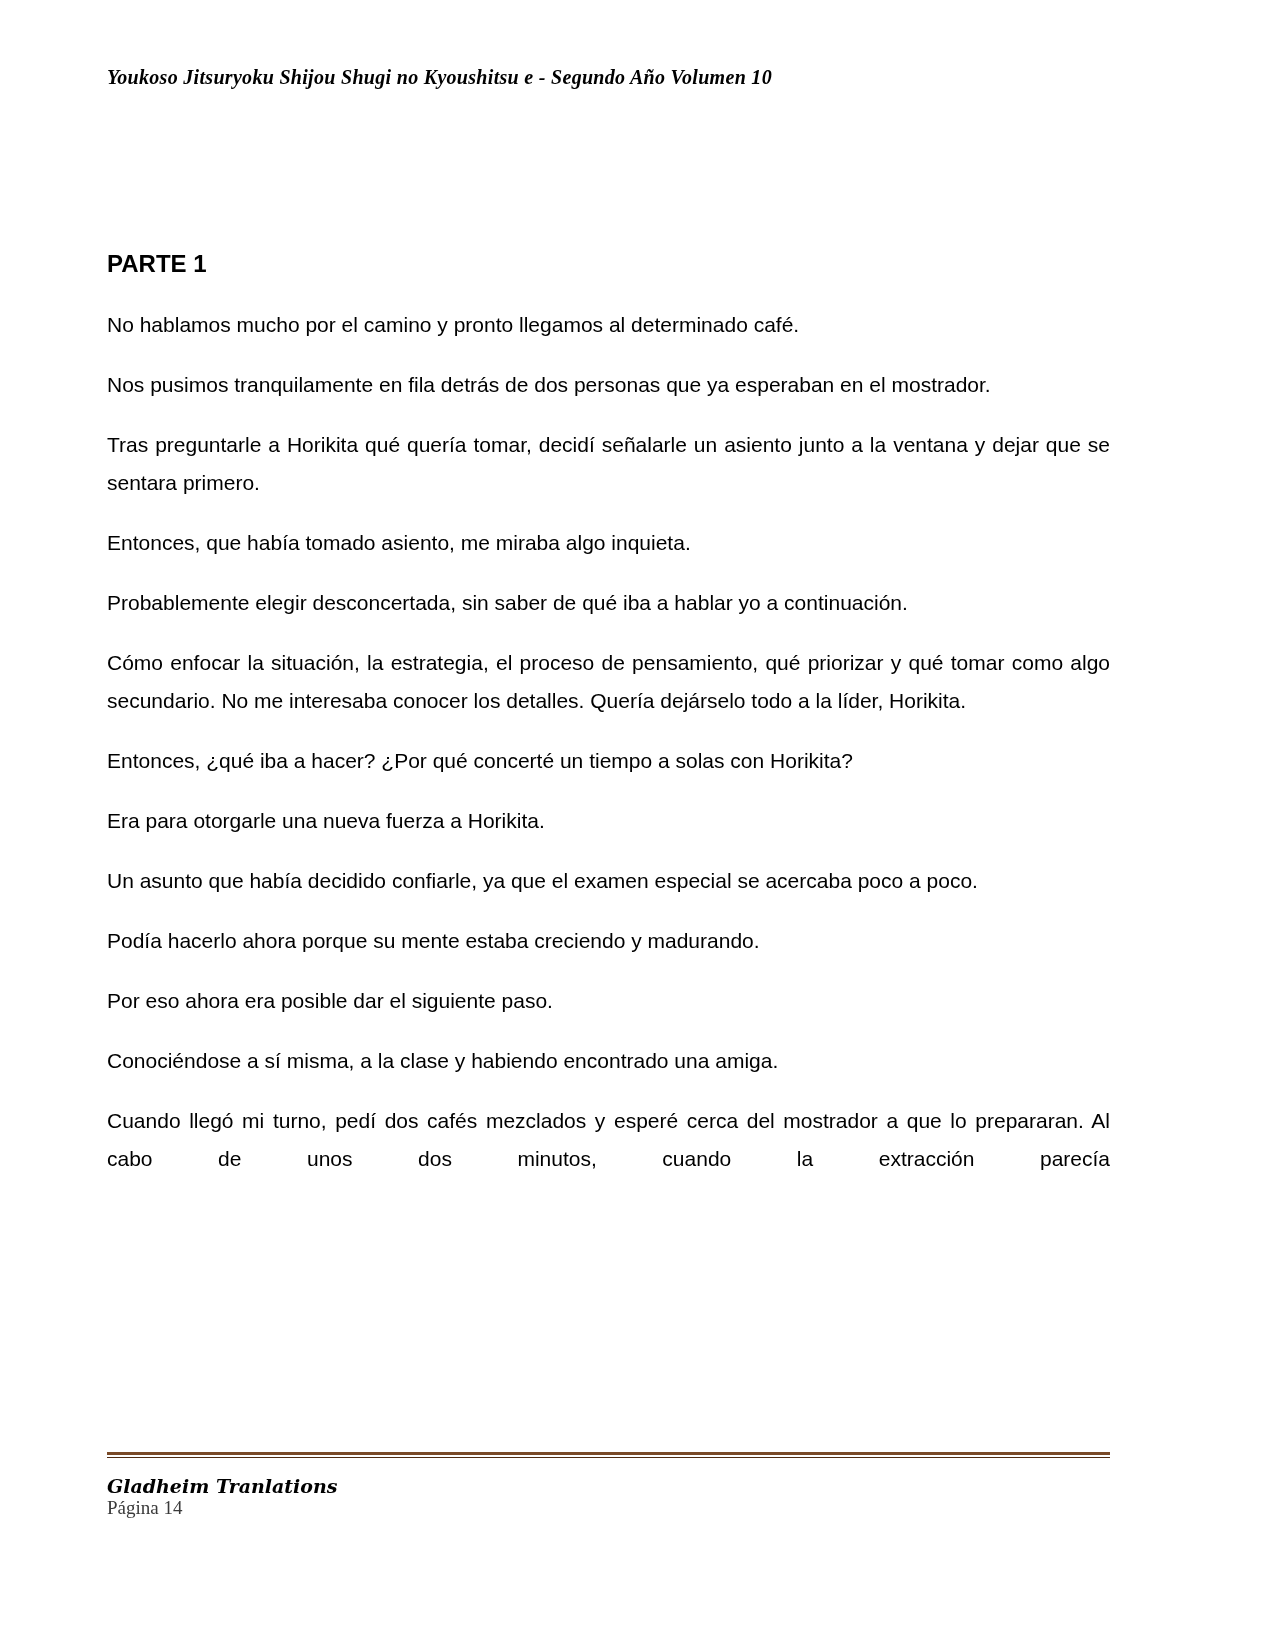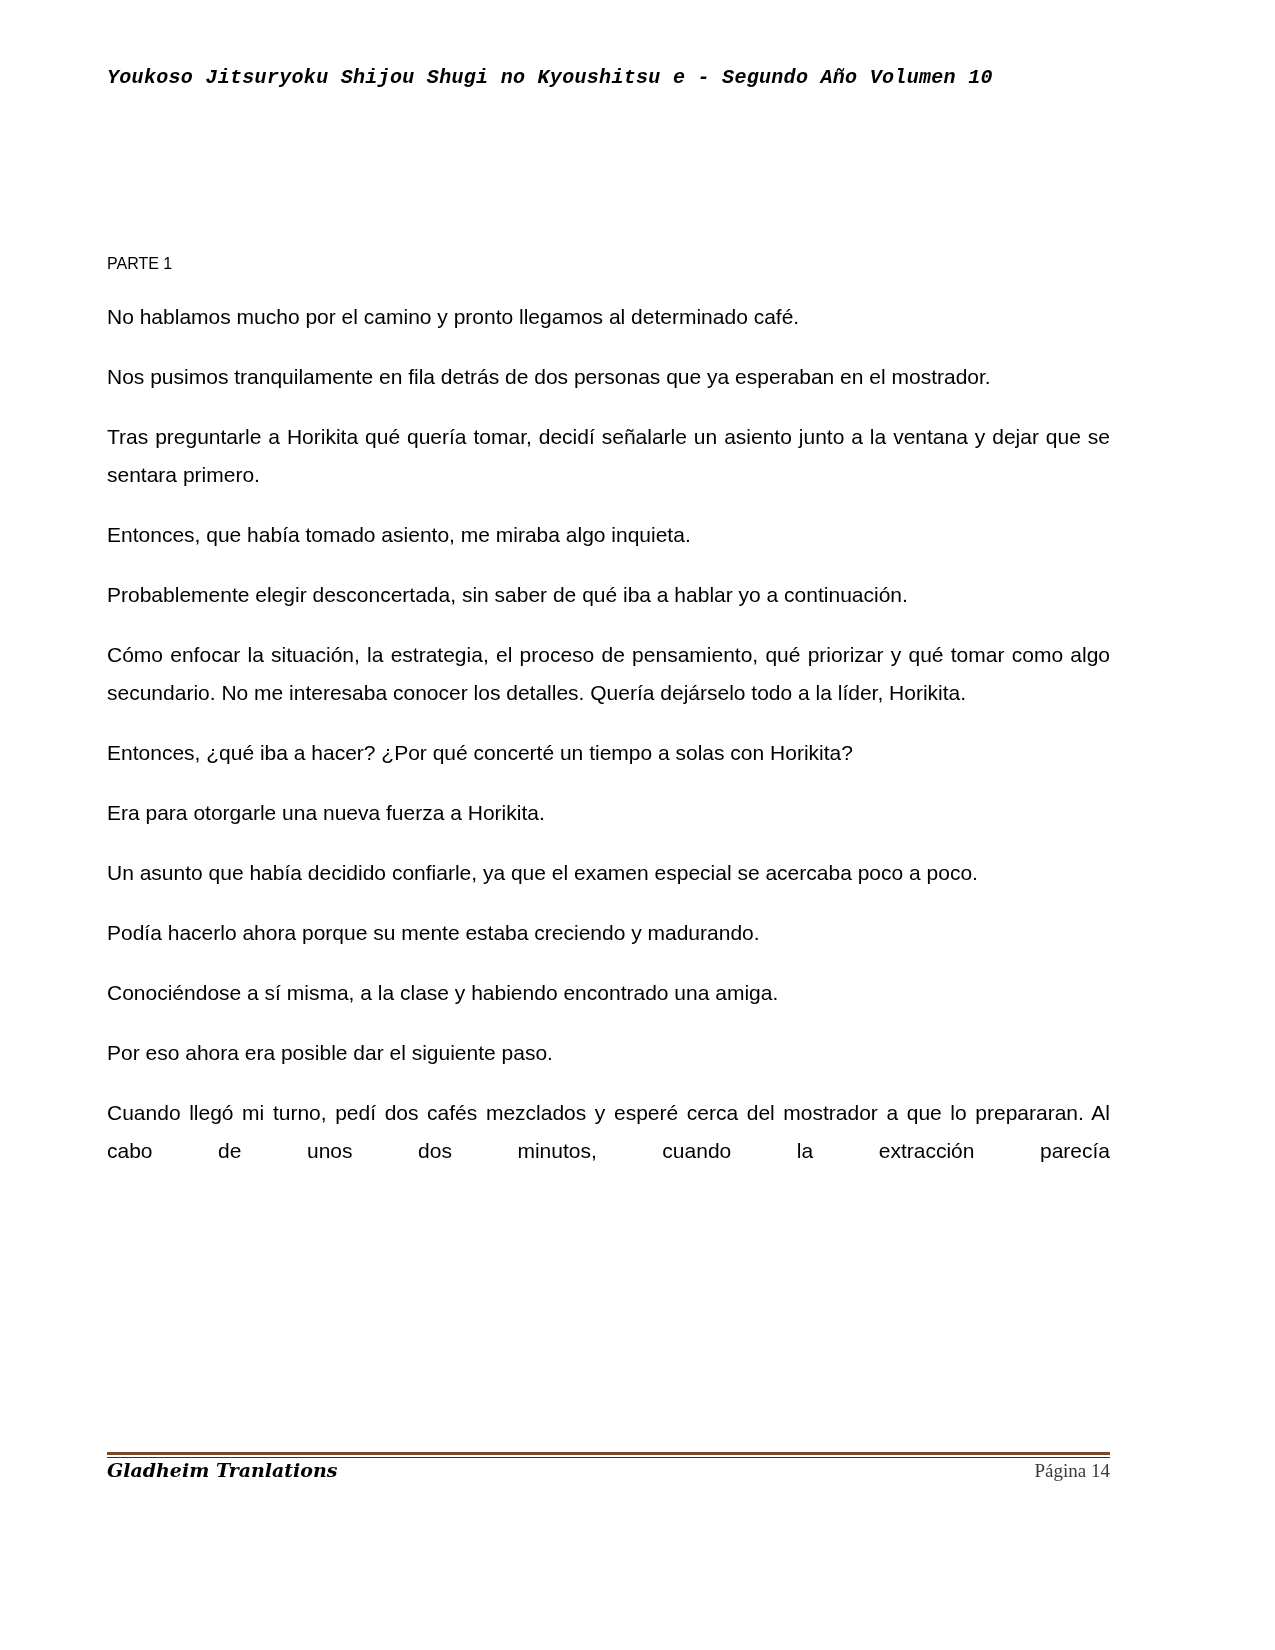--- a/index.html
+++ b/index.html
@@ -17,40 +17,40 @@
     color: #000000;
     box-sizing: border-box;
   }
   .header {
     position: absolute;
     top: 66px;
     left: 107px;
     right: 160px;
   }
   .header-title {
-    font-family: Liberation Mono, monospace;
+    font-family: Liberation Serif, serif;
     font-weight: 700;
     font-style: italic;
     font-size: 20px;
     letter-spacing: 0.3px;
     color: #000000;
     white-space: nowrap;
   }
   .content {
     position: absolute;
     top: 250px;
     left: 107px;
     width: 1003px;
   }
   .section-title {
     font-family: "Liberation Sans", sans-serif;
-    font-size: 16px;
-    font-weight: 400;
+    font-size: 24px;
+    font-weight: 700;
     line-height: 28px;
-    margin: 0 0 20px 0;
+    margin: 0 0 28px 0;
     color: #000000;
   }
   .para {
     font-size: 21px;
     line-height: 38px;
     margin: 12px 0 22px 0;
     text-align: justify;
     color: #000000;
   }
   .para.justify-last {
@@ -64,21 +64,22 @@
   }
   .footer-rule {
     height: 2px;
     border-top: 3px solid #7a4a28;
     border-bottom: 1px solid #4f2a12;
   }
   .footer-row {
     display: flex;
     justify-content: space-between;
     align-items: baseline;
-    margin-top: 1px;
+    margin-top: 17px;
+    flex-direction: column;
   }
   .footer-left {
     font-family: "DejaVu Serif", serif;
     font-weight: 700;
     font-style: italic;
     font-size: 19px;
     color: #000000;
   }
   .footer-right {
     font-family: Liberation Serif, serif;
@@ -100,22 +101,22 @@
     <p class="para">No hablamos mucho por el camino y pronto llegamos al determinado café.</p>
     <p class="para">Nos pusimos tranquilamente en fila detrás de dos personas que ya esperaban en el mostrador.</p>
     <p class="para">Tras preguntarle a Horikita qué quería tomar, decidí señalarle un asiento junto a la ventana y dejar que se sentara primero.</p>
     <p class="para">Entonces, que había tomado asiento, me miraba algo inquieta.</p>
     <p class="para">Probablemente elegir desconcertada, sin saber de qué iba a hablar yo a continuación.</p>
     <p class="para">Cómo enfocar la situación, la estrategia, el proceso de pensamiento, qué priorizar y qué tomar como algo secundario. No me interesaba conocer los detalles. Quería dejárselo todo a la líder, Horikita.</p>
     <p class="para">Entonces, ¿qué iba a hacer? ¿Por qué concerté un tiempo a solas con Horikita?</p>
     <p class="para">Era para otorgarle una nueva fuerza a Horikita.</p>
     <p class="para">Un asunto que había decidido confiarle, ya que el examen especial se acercaba poco a poco.</p>
     <p class="para">Podía hacerlo ahora porque su mente estaba creciendo y madurando.</p>
+    <p class="para">Por eso ahora era posible dar el siguiente paso.</p>
     <p class="para">Conociéndose a sí misma, a la clase y habiendo encontrado una amiga.</p>
-    <p class="para">Por eso ahora era posible dar el siguiente paso.</p>
     <p class="para justify-last">Cuando llegó mi turno, pedí dos cafés mezclados y esperé cerca del mostrador a que lo prepararan. Al cabo de unos dos minutos, cuando la extracción parecía</p>
   </div>
 
   <div class="footer">
     <div class="footer-rule"></div>
     <div class="footer-row">
       <span class="footer-left">Gladheim Tranlations</span>
       <span class="footer-right">Página 14</span>
     </div>
   </div>

